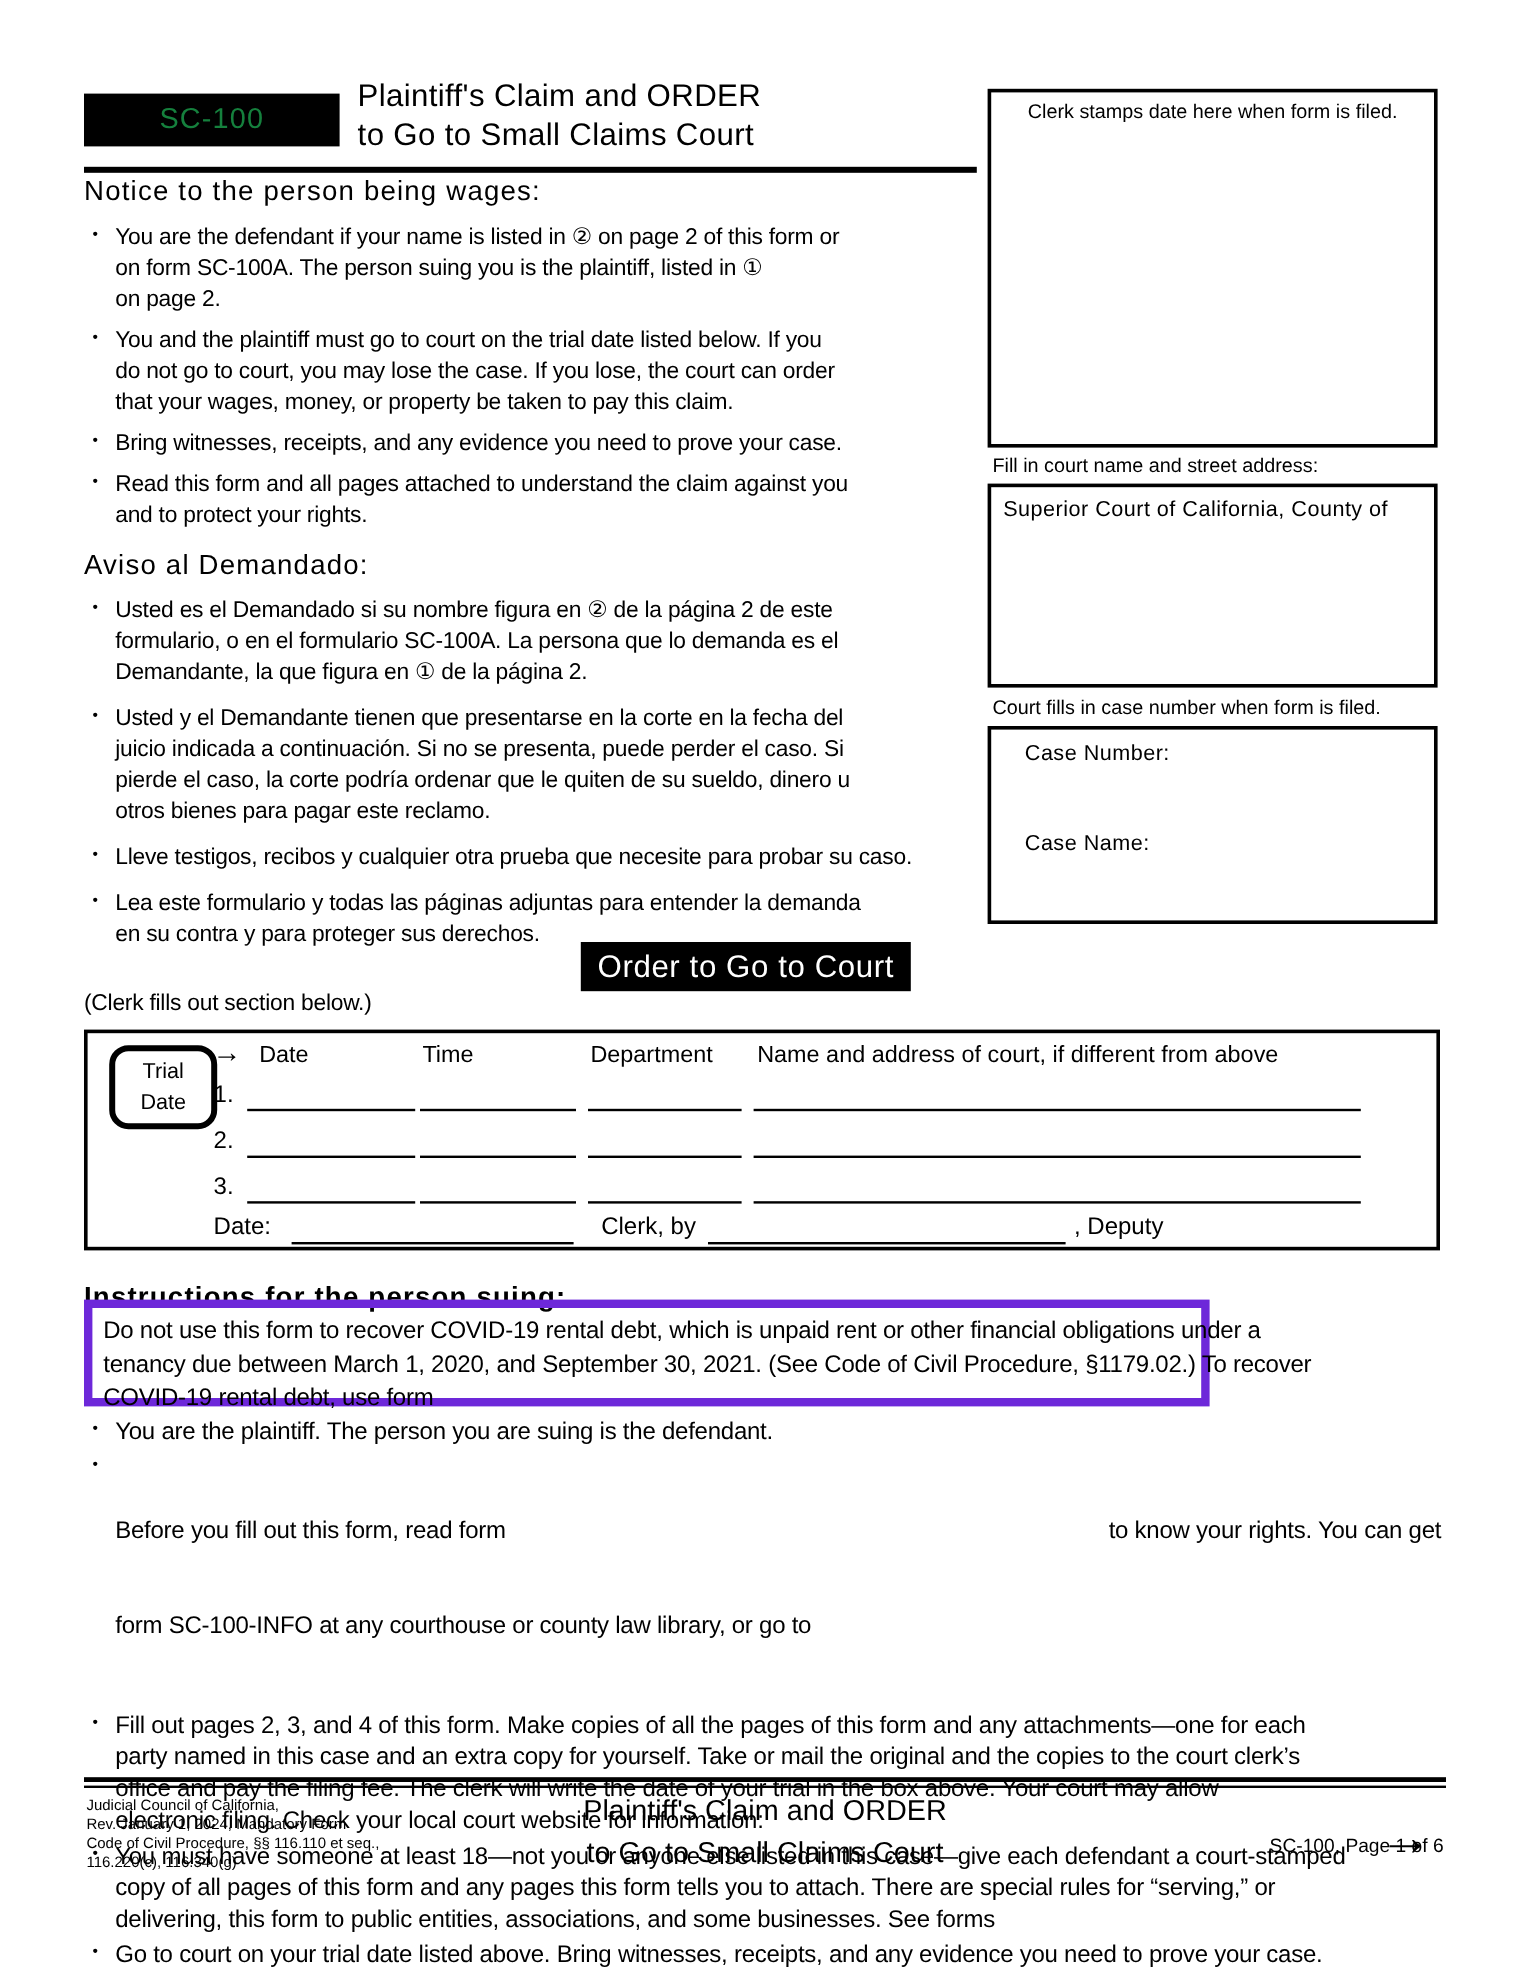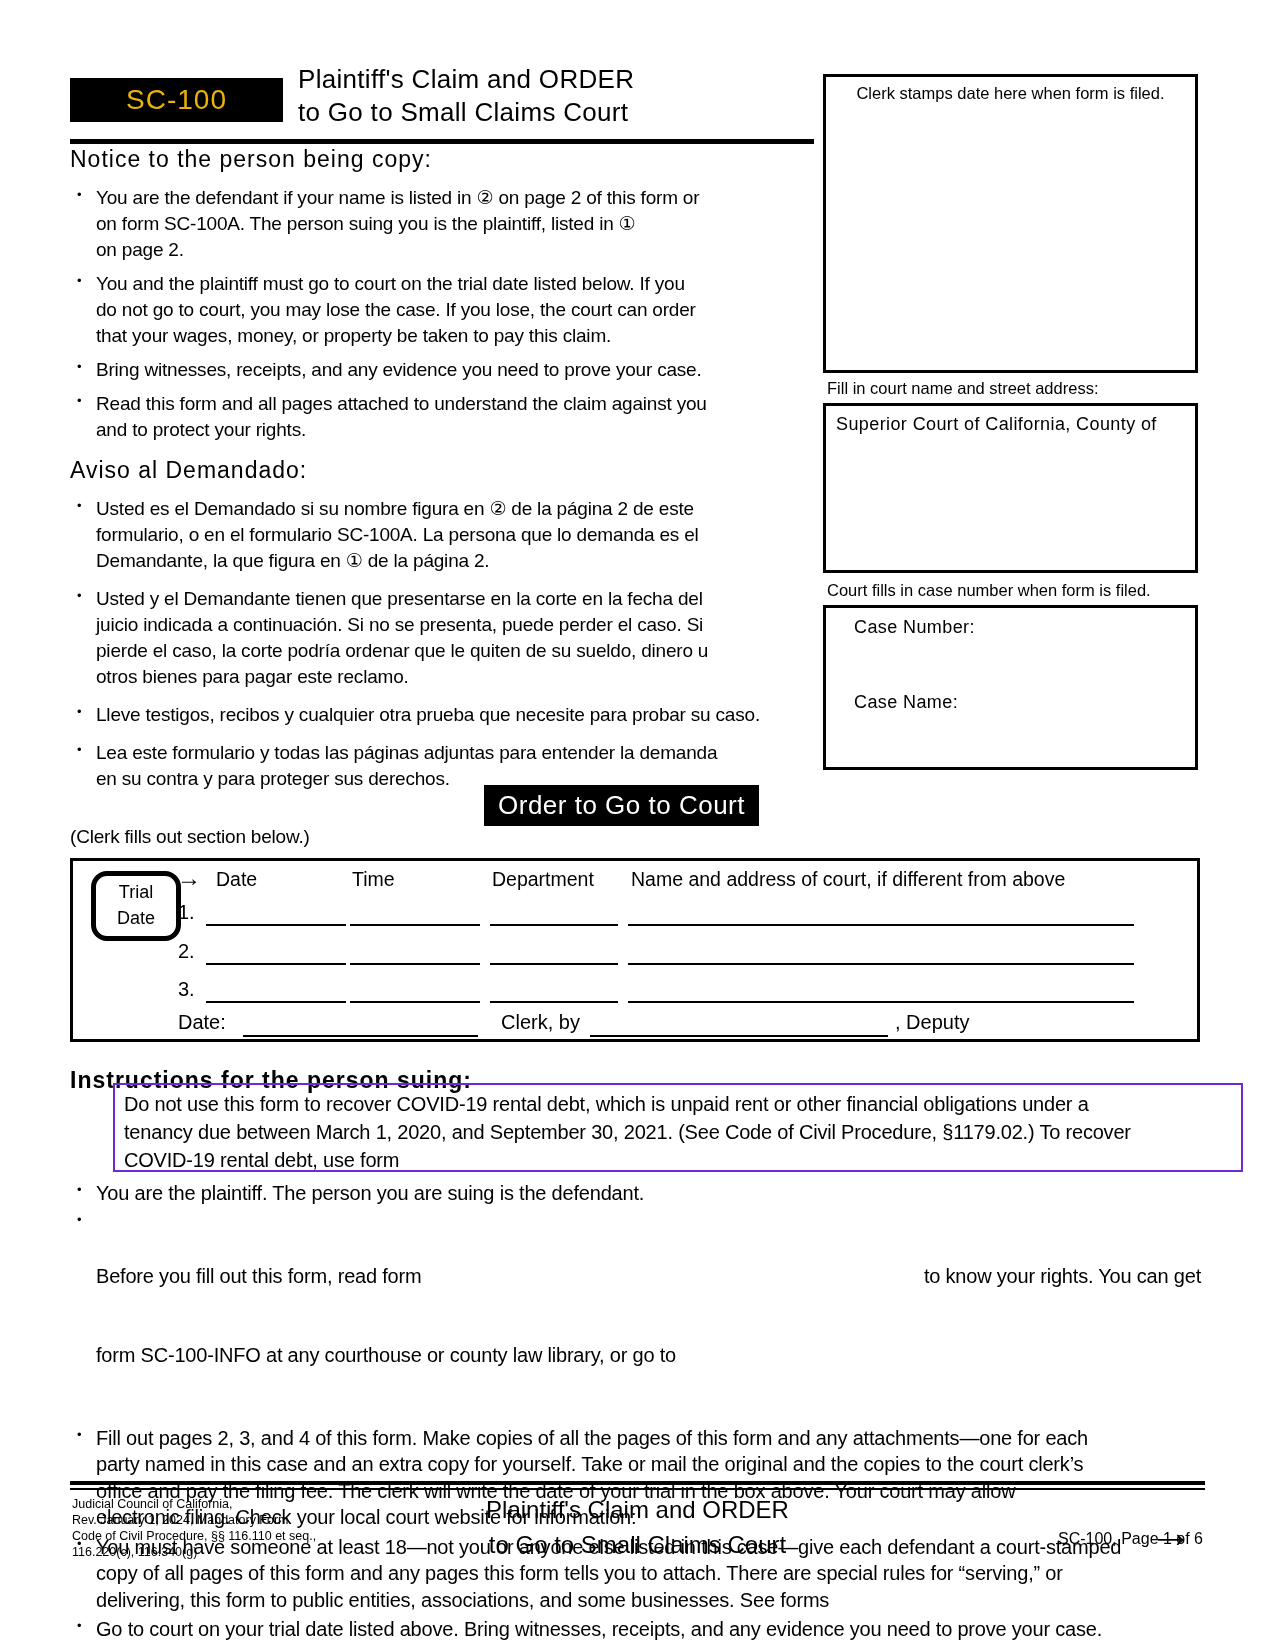--- a/index.html
+++ b/index.html
@@ -1,21 +1,21 @@
 <!DOCTYPE html>
 <html><head>
 <meta charset="utf-8">
 <style>
   html,body{margin:0;padding:0;background:#fff;}
   .page{position:relative;width:1275px;height:1649px;background:#fff;color:#000;
         font-family:"Liberation Sans","DejaVu Sans",sans-serif;overflow:hidden;}
 
   
-  .code-box{position:absolute;left:70px;top:78px;width:213px;height:44px;background:#000;color:#eab308;
-            display:flex;align-items:center;justify-content:center;font-size:28px;letter-spacing:1px;}
+  .code-box{position:absolute;left:70px;top:78px;width:213px;height:44px;background:#000;color:#15803d;
+            display:flex;align-items:center;justify-content:center;font-size:24px;letter-spacing:1px;}
   .form-title{position:absolute;left:298px;top:63px;font-size:26px;line-height:33px;white-space:pre-line;letter-spacing:.3px;}
   .top-rule{position:absolute;left:70px;top:139px;width:744px;height:5px;background:#000;}
 
   
   .left-col{position:absolute;left:70px;top:146px;width:714px;}
   .sec-heading{font-size:23px;font-weight:400;letter-spacing:1px;margin:0 0 12px 0;}
   .aviso-heading{margin-top:14px;}
   .bullet{position:relative;padding-left:26px;margin-bottom:8px;}
   .dot{position:absolute;left:7px;top:2px;font-size:13px;}
   .btext{margin:0;font-size:19px;line-height:26px;white-space:pre;letter-spacing:-.2px;}
@@ -56,22 +56,22 @@
   .fld{position:absolute;bottom:0;border-bottom:2px solid #000;height:24px;}
   .f1{left:133px;width:140px;} .f2{left:277px;width:130px;} .f3{left:417px;width:128px;} .f4{left:555px;width:506px;}
   .drow{top:146px;height:30px;}
   .dl{position:absolute;bottom:3px;font-size:20px;white-space:pre;}
   .lab-date{left:105px;} .fld-date{left:170px;width:235px;bottom:0;}
   .lab-clerk{left:428px;} .fld-clerk{left:517px;width:298px;bottom:0;}
   .lab-deputy{left:822px;}
 
   
   .instr-heading{position:absolute;left:70px;top:1048px;font-size:23px;letter-spacing:1px;}
-  .covid-box{position:absolute;left:70px;top:1083px;width:1130px;height:89px;border:2px solid #6d28d9;
-             box-sizing:border-box;padding:5px 9px;font-size:20px;line-height:28px;white-space:pre;letter-spacing:-.2px;margin-left:43px;}
+  .covid-box{position:absolute;left:70px;top:1083px;width:938px;height:89px;border:7px solid #6d28d9;
+             box-sizing:border-box;padding:5px 9px;font-size:20px;line-height:28px;white-space:pre;letter-spacing:-.2px;}
   .instr-bullets{position:absolute;left:70px;top:1180px;width:1135px;}
   .instr-bullets .btext{font-size:20px;line-height:26.5px;}
   .instr-bullets .bullet{margin-bottom:3px;}
   .spread{display:flex;justify-content:space-between;width:1105px;}
   .line{white-space:pre;font-size:20px;line-height:26.5px;letter-spacing:-.2px;}
 
   
   .bottom-rule{position:absolute;left:70px;top:1481px;width:1135px;height:9px;border-top:4px solid #000;
                border-bottom:2px solid #000;box-sizing:border-box;}
   .f-left{position:absolute;left:72px;top:1496px;font-size:12.5px;line-height:16px;white-space:pre-line;}
@@ -85,21 +85,21 @@
 <div class="page">
 
   <div class="code-box">
     <span>SC-100</span>
   </div>
   <div class="form-title">Plaintiff's Claim and ORDER
 to Go to Small Claims Court</div>
   <div class="top-rule"></div>
 
   <div class="left-col">
-    <h2 class="sec-heading">Notice to the person being copy:</h2>
+    <h2 class="sec-heading">Notice to the person being wages:</h2>
 
     <div class="bullet">
       <span class="dot">•</span>
       <p class="btext">You are the defendant if your name is listed in ② on page 2 of this form or
 on form SC-100A. The person suing you is the plaintiff, listed in ①
 on page 2.</p>
     </div>
     <div class="bullet">
       <span class="dot">•</span>
       <p class="btext">You and the plaintiff must go to court on the trial date listed below. If you

